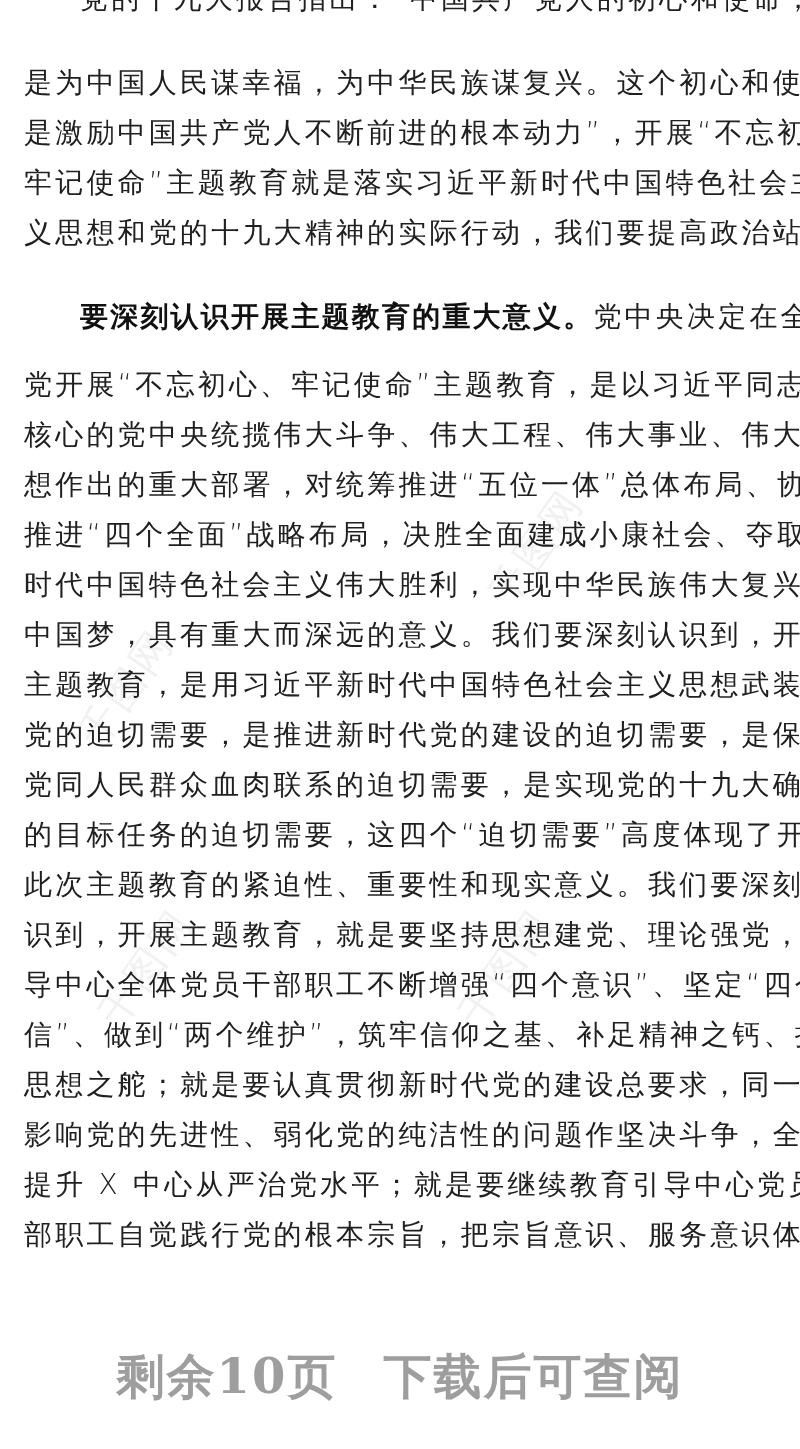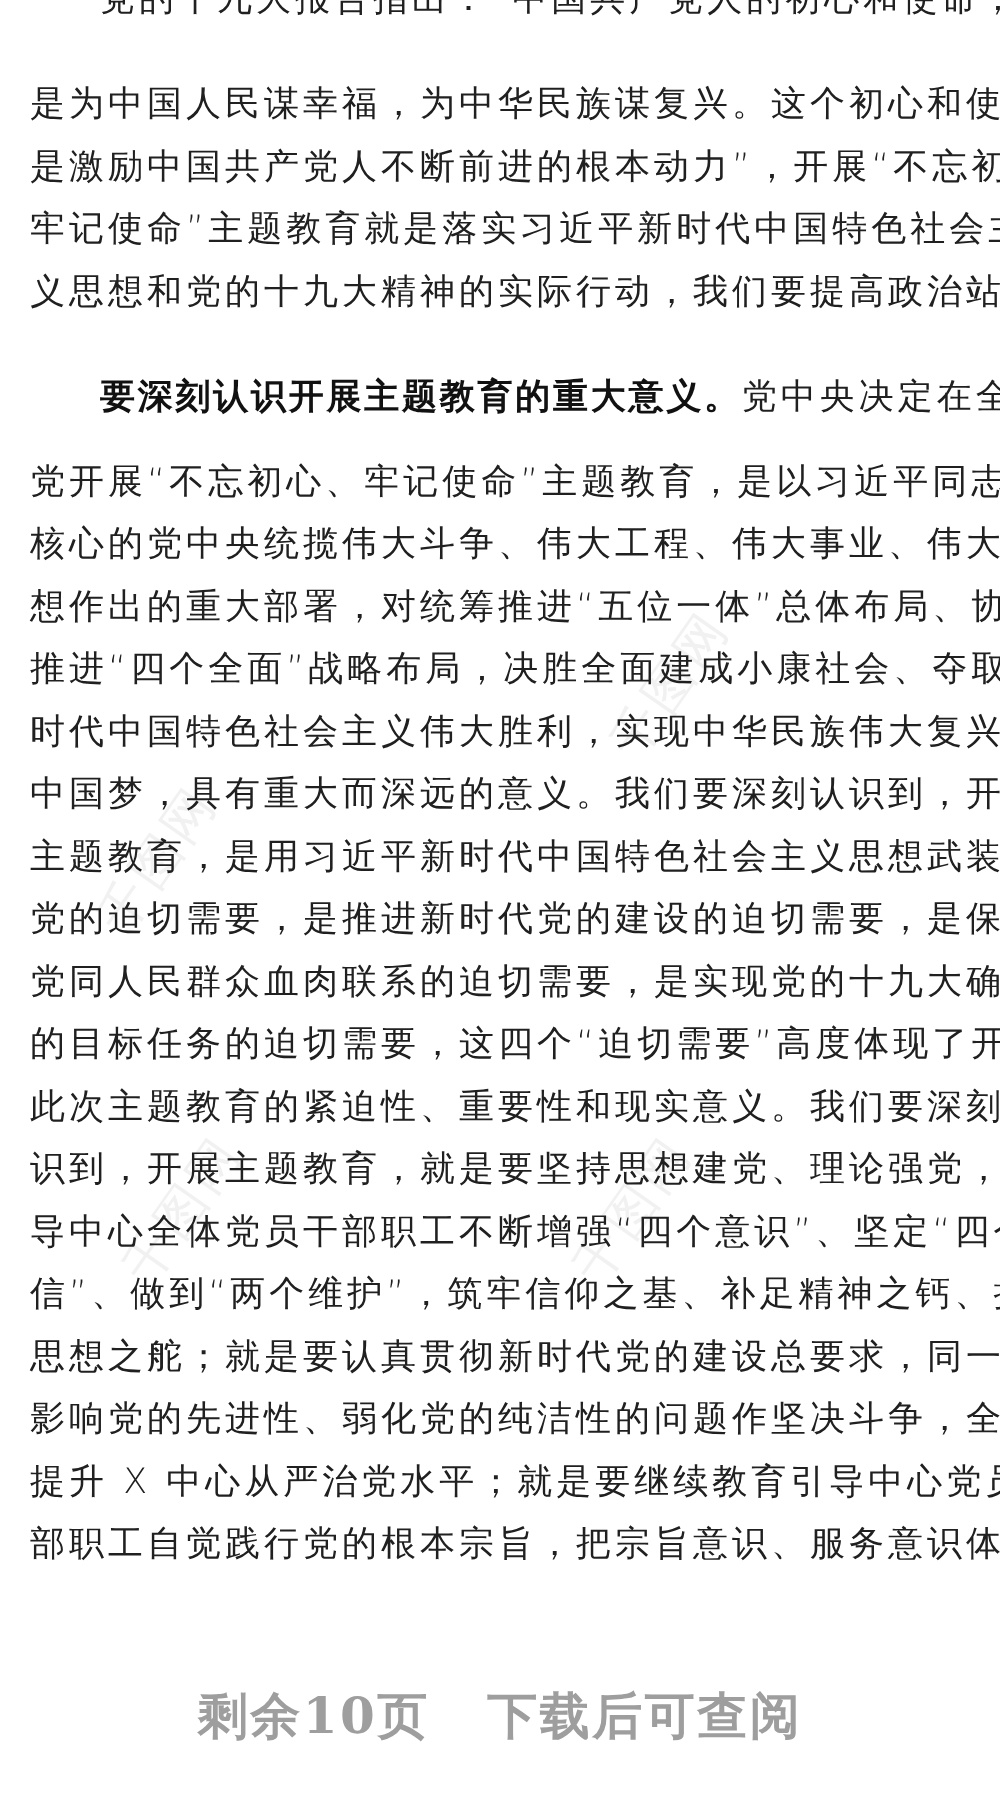--- a/index.html
+++ b/index.html
@@ -52,21 +52,21 @@
       letter-spacing: 4px;
     }
     .footer-note {
       position: absolute;
       left: 0;
       top: 1345px;
       width: 800px;
       text-align: center;
       font-family: "DejaVu Serif", "Liberation Serif", serif;
       font-weight: bold;
-      font-size: 40px;
+      font-size: 48px;
       color: #9e9e9e;
       letter-spacing: 2px;
     }
     .footer-note span { display: inline-block; }
     .footer-note .gap { width: 46px; }
   </style>
 </head>
 <body>
 
 <div class="page">

